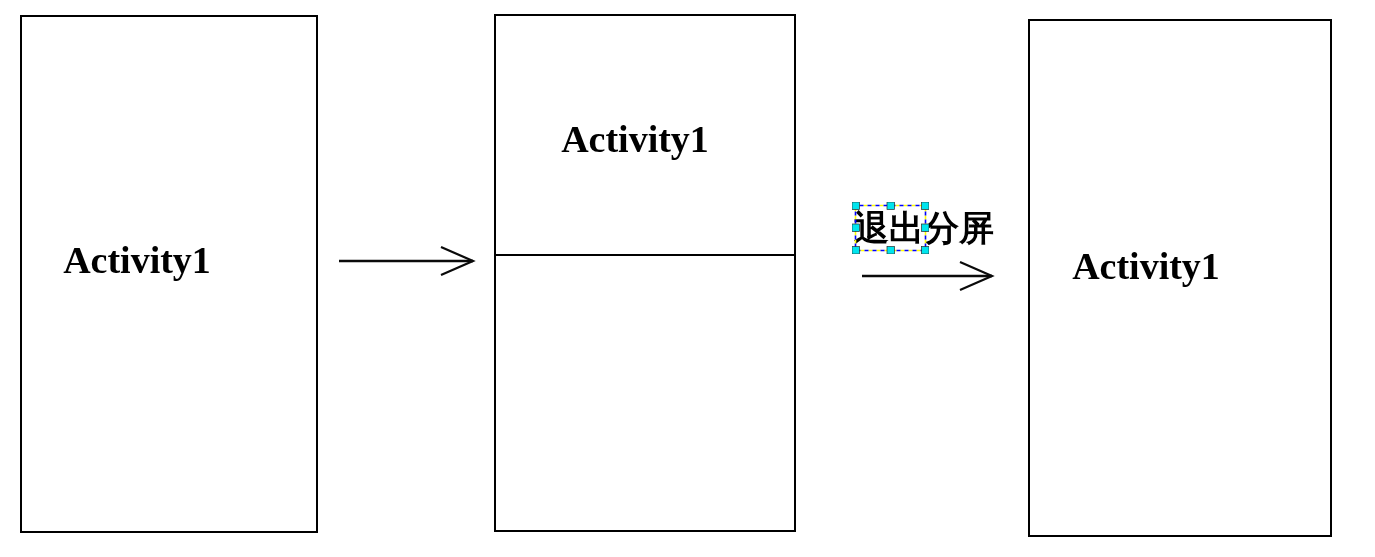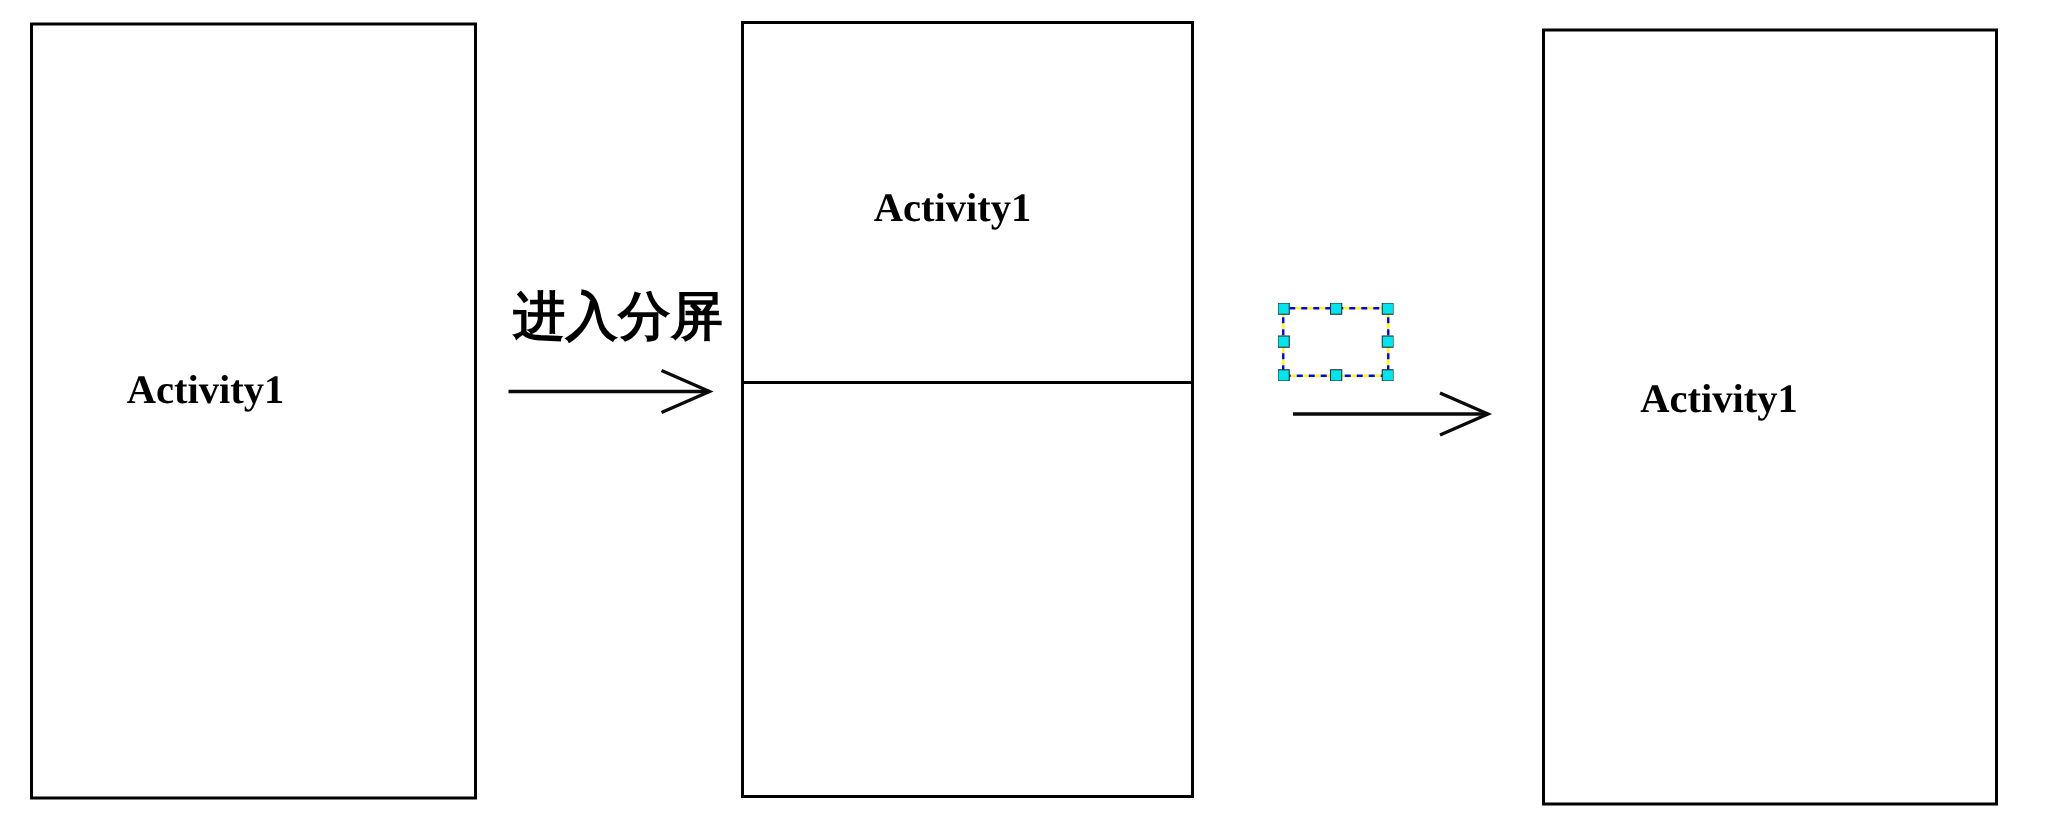--- a/index.html
+++ b/index.html
@@ -36,21 +36,21 @@
   .split-bottom {
     position: absolute;
     left: 0; right: 0; top: 240.5px; bottom: 0;
   }
 
   
   .activity-label {
     position: absolute;
     transform: translate(-50%, -50%);
     font-weight: bold;
-    font-size: 27px;
+    font-size: 38px;
     color: #000000;
     white-space: nowrap;
     line-height: 1;
   }
   .lbl-before { left: 137px;  top: 260px; }
   .lbl-split-top { left: 635px; top: 139px; }
   .lbl-split-bottom { left: 643px; top: 372px; }
   .lbl-after  { left: 1146px; top: 266px; }
 
   
@@ -86,32 +86,34 @@
   .marquee svg { display: block; }
 </style>
 </head>
 <body>
 
 <div class="canvas">
 
   <div class="screen screen-before"></div>
   <div class="activity-label lbl-before">Activity1</div>
 
-  <div class="cn-label cn-enter">进入分屏</div>
   <svg class="arrow-svg arrow-enter" width="142" height="40" viewBox="0 0 142 40">
     <line x1="3" y1="19" x2="137" y2="19" stroke="#0a0a0a" stroke-width="2.3"></line>
     <polyline points="105,5 137,19 105,33" fill="none" stroke="#0a0a0a" stroke-width="2.2"></polyline>
   </svg>
 
   <div class="screen screen-split">
     <div class="split-top"></div>
     <div class="split-bottom"></div>
   </div>
   <div class="activity-label lbl-split-top">Activity1</div>
 
+  <div class="cn-label cn-exit">
+    <span>退出</span><span>分屏</span>
+  </div>
 
   <div class="marquee">
     <svg width="77" height="52" viewBox="0 0 77 52">
 
       <rect x="3.5" y="3.5" width="70" height="45" fill="none" stroke="#ffff00" stroke-width="1.6" stroke-dasharray="4 4"></rect>
       <rect x="3.5" y="3.5" width="70" height="45" fill="none" stroke="#0000ff" stroke-width="1.6" stroke-dasharray="4 4" stroke-dashoffset="4"></rect>
 
       <rect x="0" y="0" width="7.5" height="7.5" fill="#00e5ee" stroke="#2a2a2a" stroke-width="0.7"></rect>
       <rect x="35" y="0" width="7.5" height="7.5" fill="#00e5ee" stroke="#2a2a2a" stroke-width="0.7"></rect>
       <rect x="69.5" y="0" width="7.5" height="7.5" fill="#00e5ee" stroke="#2a2a2a" stroke-width="0.7"></rect>

